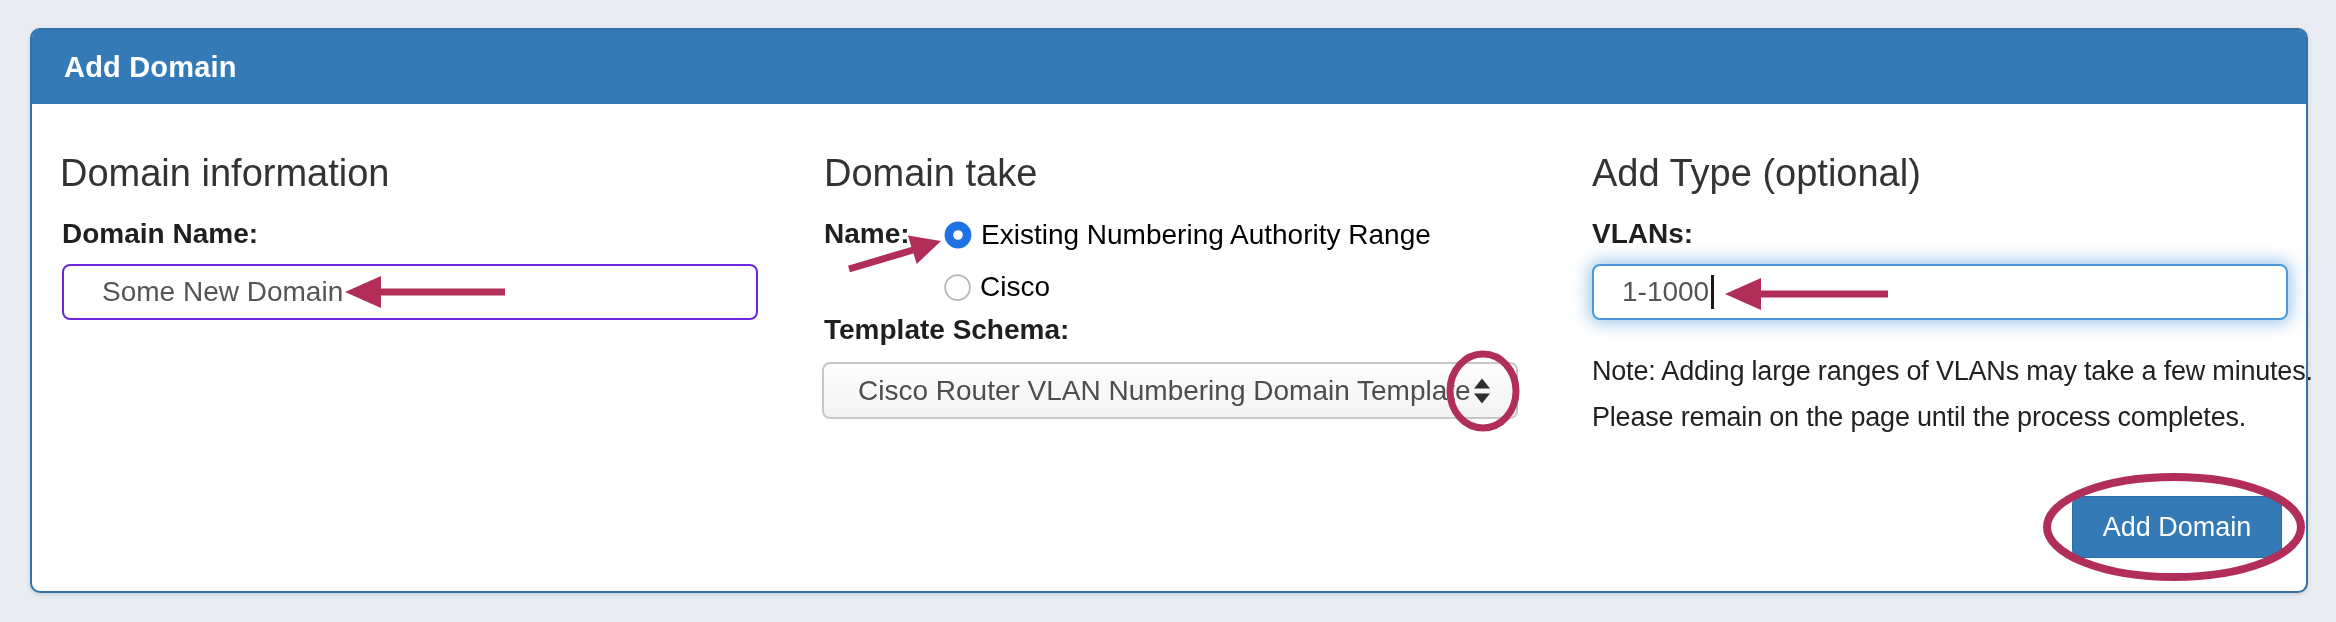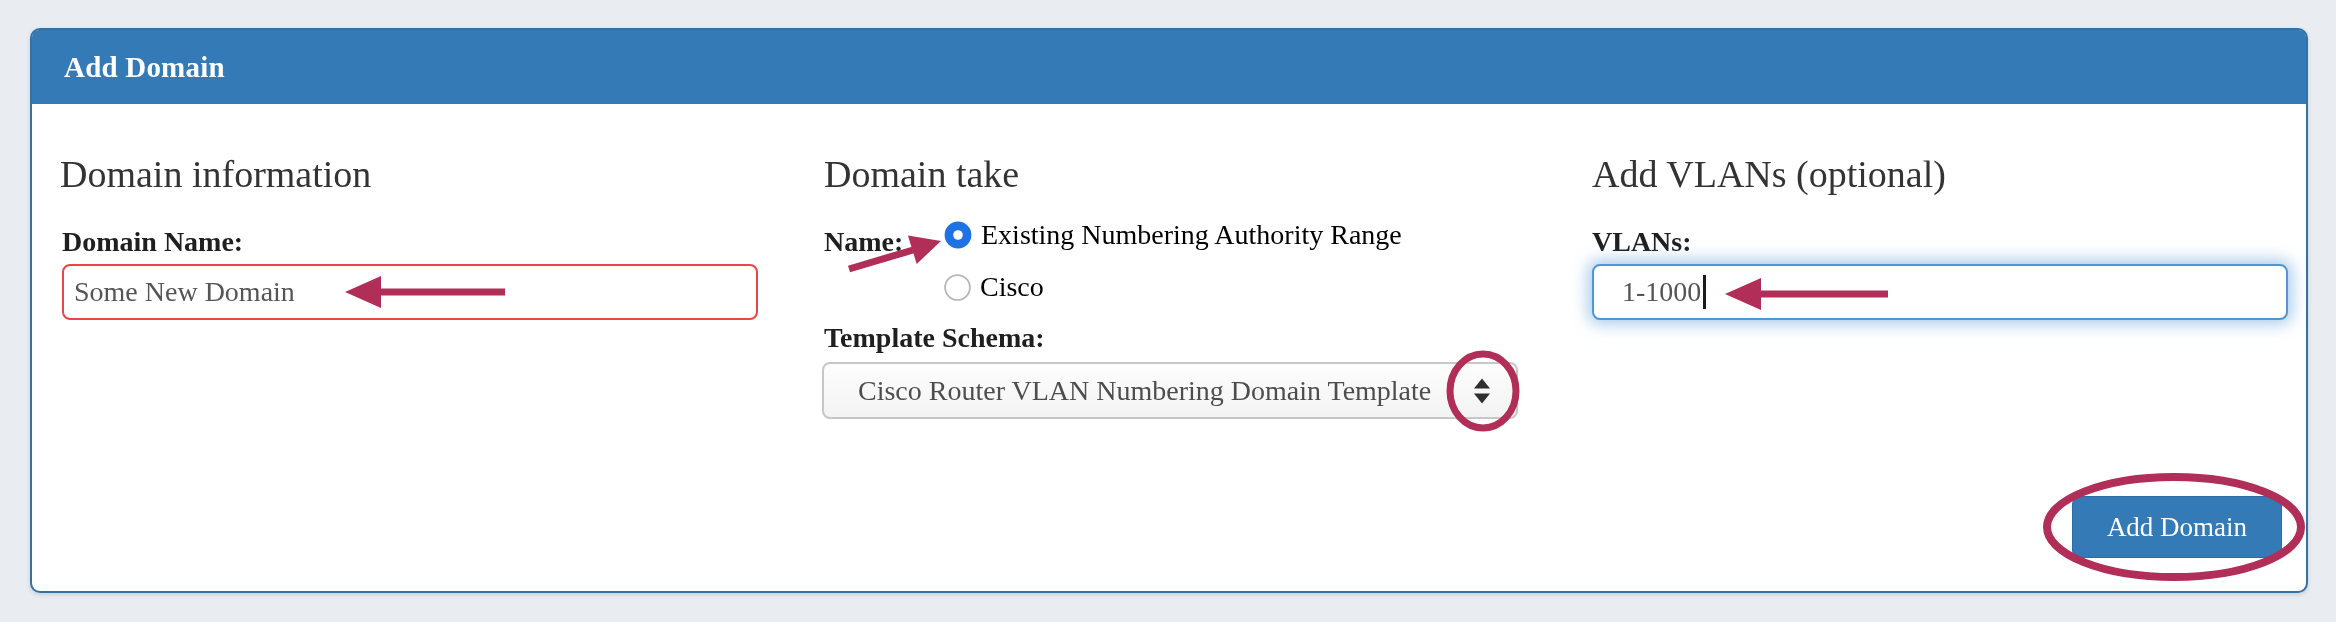--- a/index.html
+++ b/index.html
@@ -3,47 +3,47 @@
 <meta charset="utf-8">
 <style>
   * { margin:0; padding:0; box-sizing:border-box; }
   html,body { width:2336px; height:622px; }
   body {
     font-family:"Liberation Sans","DejaVu Sans",sans-serif;
     background:#e9edf1;
     position:relative;
     overflow:hidden;
   }
-  .canvas { position:relative; width:2336px; height:481px;font-family:Liberation Serif, serif; }
+  .canvas { position:relative; width:2336px; height:481px; }
 
   
   .panel {
     position:absolute; left:30px; top:28px; width:2278px; height:565px;
     background:#ffffff;
     border:2px solid #3471a5;
     border-radius:10px;
     box-shadow:0 2px 4px rgba(40,70,100,0.18);
   }
   .panel-header {
     height:74px; background:#337ab7;
     border-radius:7px 7px 0 0;
     display:flex; align-items:center;
     padding-left:32px;
   }
   .panel-title { color:#ffffff; font-size:29px; font-weight:700; letter-spacing:0.2px; }
 
   
   .section-heading { position:absolute; font-size:38px; font-weight:400; color:#333333; white-space:nowrap; }
-  .field-label     { position:absolute; font-size:28px; font-weight:700; color:#1f1f1f; white-space:nowrap;margin-top:8px; }
+  .field-label     { position:absolute; font-size:28px; font-weight:700; color:#1f1f1f; white-space:nowrap; }
 
   
   .text-input {
     position:absolute; width:696px; height:56px;
-    background:#ffffff; border:2px solid #ef4444; border-radius:8px;
-    display:flex; align-items:center; padding-left:10px;
+    background:#ffffff; border:2px solid #6d28d9; border-radius:8px;
+    display:flex; align-items:center; padding-left:38px;
     font-size:28px; color:#555555; white-space:nowrap;
   }
   .text-input.focused {
     border:2px solid #4e96d5;
     box-shadow:0 0 16px 4px rgba(94,158,219,0.55);
     padding-left:28px;
   }
   .text-cursor {
     display:inline-block; width:3px; height:34px;
     background:#1a1a1a; margin-left:2px;
@@ -127,29 +127,30 @@
   <div class="field-label" style="left:824px; top:314px;">Template Schema:</div>
 
   <div class="select-box" style="left:822px; top:362px;">
     <span>Cisco Router VLAN Numbering Domain Template</span>
     <span class="select-arrows">
       <span class="tri-up"></span>
         <span class="tri-down"></span>
     </span>
   </div>
 
-  <div class="section-heading" style="left:1592px; top:152px;">Add VLANs (optional)</div>
+  <div class="section-heading" style="left:1592px; top:152px;">Add Type (optional)</div>
 
   <div class="field-label" style="left:1592px; top:218px;">VLANs:</div>
 
   <div class="text-input focused" style="left:1592px; top:264px;">
     <span>1-1000</span>
     <span class="text-cursor"></span>
   </div>
 
+  <div class="note">Note: Adding large ranges of VLANs may take a few minutes. Please remain on the page until the process completes.</div>
 
   <div class="btn-primary">Add Domain</div>
 
   <svg class="annotations" viewBox="0 0 2336 622">
 
     <g>
       <line x1="505" y1="292" x2="380" y2="292" stroke-width="7" stroke="#b12e58"></line>
       <polygon points="345,292 381,276 381,308" fill="#b12e58"></polygon>
     </g>
 

